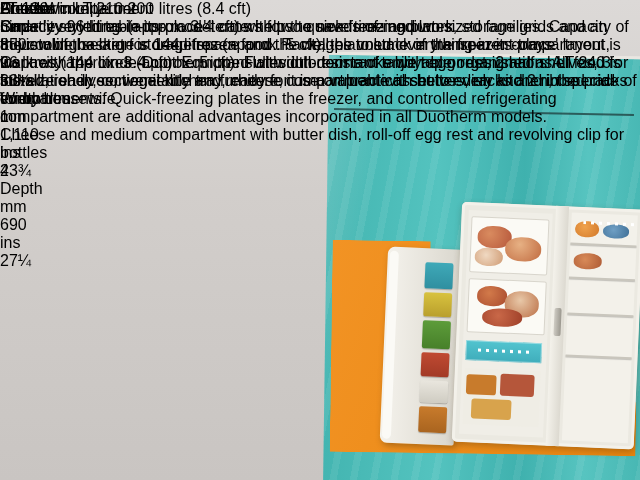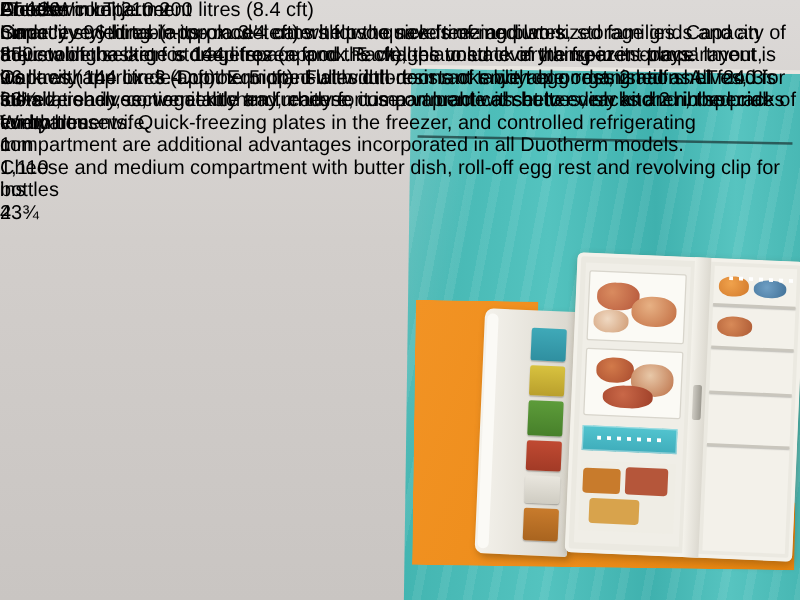--- a/index.html
+++ b/index.html
@@ -254,20 +254,25 @@
       <div class="dim-col">
         <div class="dim-label">Freezer</div>
         <div class="dim-val">mm 850</div>
         <div class="dim-val">ins 33½</div>
       </div>
       <div class="dim-col">
         <div class="dim-label">Width</div>
         <div class="dim-val">mm 1,110</div>
         <div class="dim-val">ins 43¾</div>
       </div>
+      <div class="dim-col">
+        <div class="dim-label">Depth</div>
+        <div class="dim-val">mm 690</div>
+        <div class="dim-val">ins 27¼</div>
+      </div>
     </div>
     <div class="abs photo-cabinet">
       <div class="cab">
         <div class="cab-top"></div>
         <div class="cab-line"></div>
         <div class="cab-split"></div>
       </div>
     </div>
     <div class="abs photo-interior1">
       <div class="shelfwedge w1"></div>

